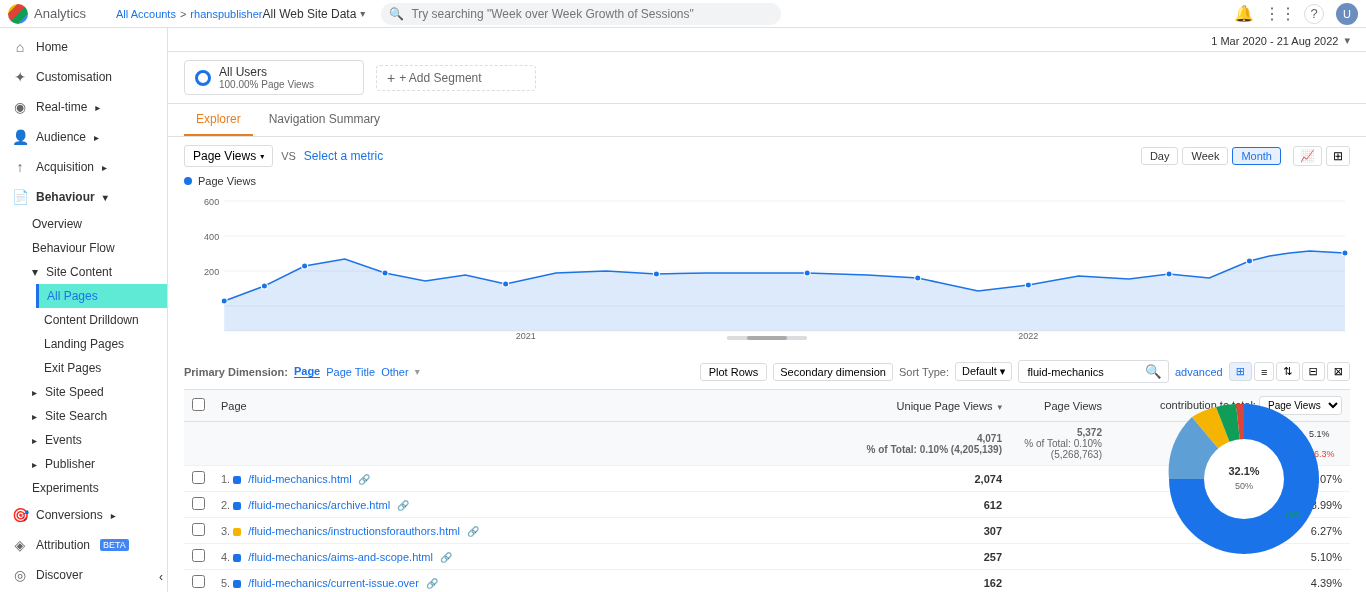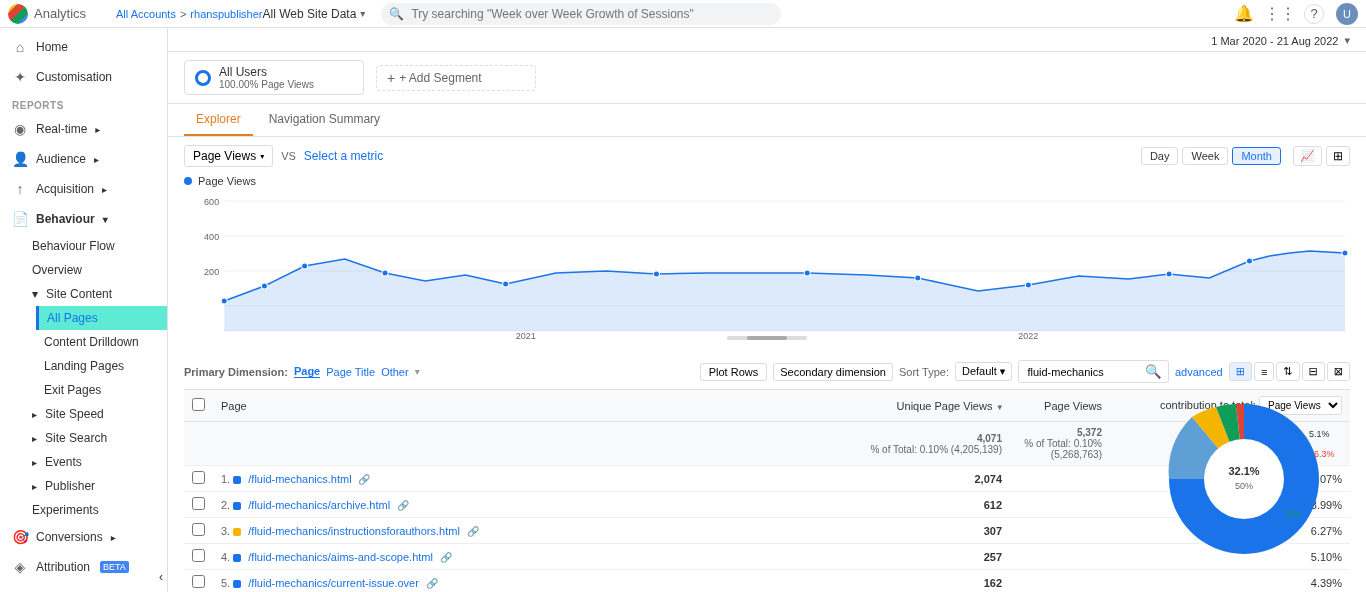--- a/index.html
+++ b/index.html
@@ -506,21 +506,20 @@
     <div class="sidebar-item">
       <span class="si-icon">⌂</span>
       <span>Home</span>
     </div>
 
     <div class="sidebar-item">
       <span class="si-icon">✦</span>
       <span>Customisation</span>
     </div>
 
-    <div class="sidebar-section-label">REPORTS</div>
 
     <div class="sidebar-item">
       <span class="si-icon">◉</span>
       <span>Real-time</span>
       <span class="expand-arrow">▸</span>
     </div>
 
     <div class="sidebar-item">
       <span class="si-icon">👤</span>
       <span>Audience</span>
@@ -534,24 +533,24 @@
     </div>
 
     <div class="sidebar-item" style="font-weight:600;">
       <span class="si-icon">📄</span>
       <span>Behaviour</span>
       <span class="expand-arrow">▾</span>
     </div>
 
     <div class="sidebar-sub">
       <div class="sidebar-item">
+        <span>Overview</span>
+      </div>
+      <div class="sidebar-item">
         <span>Behaviour Flow</span>
-      </div>
-      <div class="sidebar-item">
-        <span>Overview</span>
       </div>
       <div class="sidebar-item" style="font-weight:500;">
         <span>▾</span>
         <span>Site Content</span>
       </div>
 
       <div style="padding-left:12px;">
         <div class="sidebar-item active-sub">
           <span>All Pages</span>
         </div>
@@ -749,21 +748,21 @@
               </th>
             </tr>
           </thead>
           <tbody>
 
             <tr class="summary-row">
               <td class="checkbox-cell"></td>
               <td></td>
               <td class="right">
                 <strong>4,071</strong><br>
-                <span style="font-size:10px; color:#666;">% of Total: 0.10% (4,205,139)</span>
+                <span style="font-size:10px; color:#666;font-weight:bold;">% of Total: 0.10% (4,205,139)</span>
               </td>
               <td class="right">
                 <strong>5,372</strong><br>
                 <span style="font-size:10px; color:#666;">% of Total: 0.10% (5,268,763)</span>
               </td>
               <td></td>
             </tr>
 
           <tr>
       <td class="checkbox-cell">

